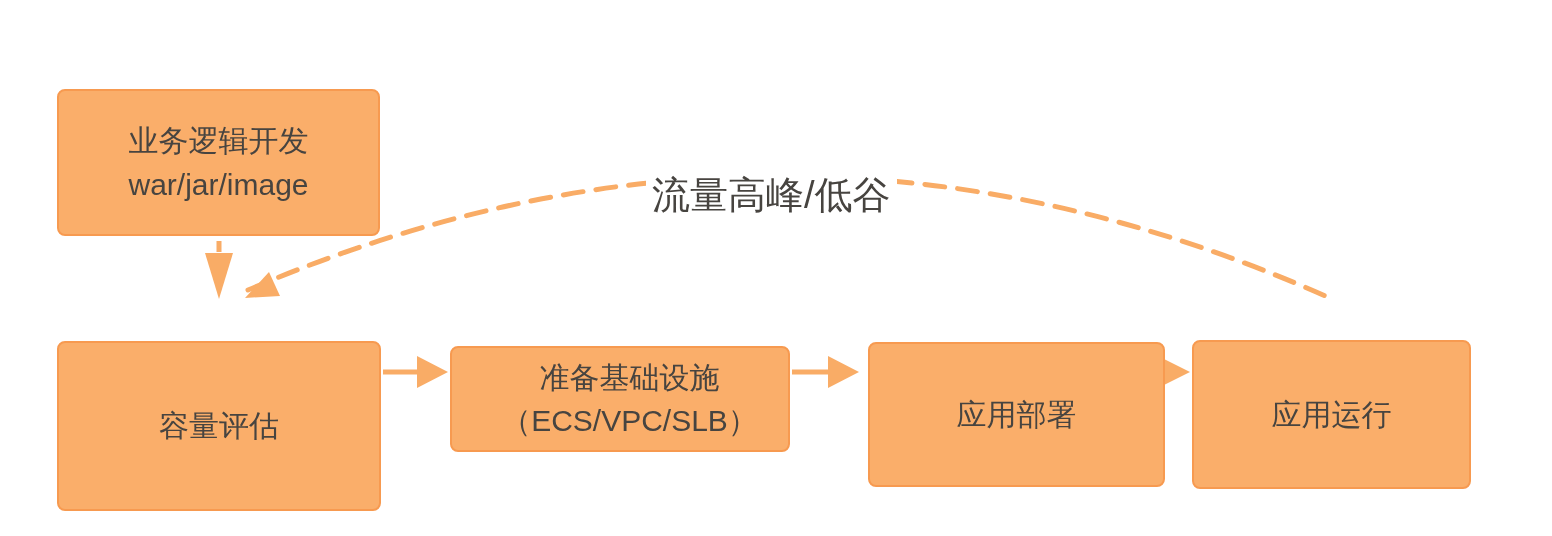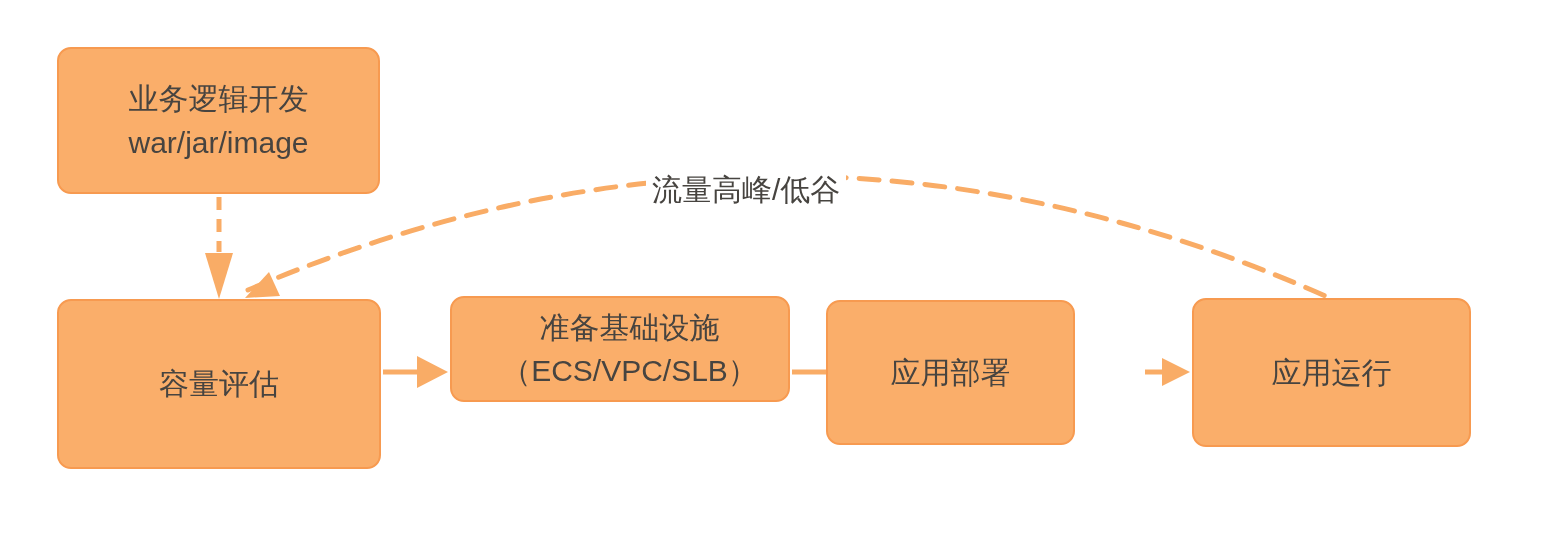--- a/index.html
+++ b/index.html
@@ -26,40 +26,41 @@
     background: var(--node_fill);
     border: 2px solid var(--node_border);
     display: flex;
     align-items: center;
     justify-content: center;
     text-align: center;
     color: var(--text);
     font-size: 30px;
     line-height: 1.45;
     white-space: pre-line;
-    border-radius: 14px;
+    border-radius: 8px;
+    margin-top: 42px;
   }
   .node-dev      { left: 57px;   top: 47px;  width: 323px; height: 147px; }
   .node-capacity { left: 57px;   top: 299px; width: 324px; height: 170px; }
-  .node-infra    { left: 450px;  top: 296px; width: 340px; height: 106px; padding-left: 19px; }
-  .node-deploy   { left: 826px;  top: 300px; width: 249px; height: 145px; }
+  .node-infra    { left: 450px;  top: 304px; width: 340px; height: 106px; padding-left: 19px; }
+  .node-deploy   { left: 868px;  top: 300px; width: 297px; height: 145px; }
   .node-run      { left: 1192px; top: 298px; width: 279px; height: 149px; }
   .edge-layer {
     position: absolute;
     left: 0; top: 0;
     width: 1552px; height: 536px;
     pointer-events: none;
   }
   .edge-label {
     position: absolute;
     left: 646px;
     top: 168px;
     background: var(--background);
     color: var(--text);
-    font-size: 30px;
+    font-size: 38px;
     padding: 2px 6px;
     white-space: nowrap;
   }
 </style>
 </head>
 <body>
 
 <div class="canvas">
 
   <svg class="edge-layer" width="1552" height="536" viewBox="0 0 1552 536" xmlns="http://www.w3.org/2000/svg">

